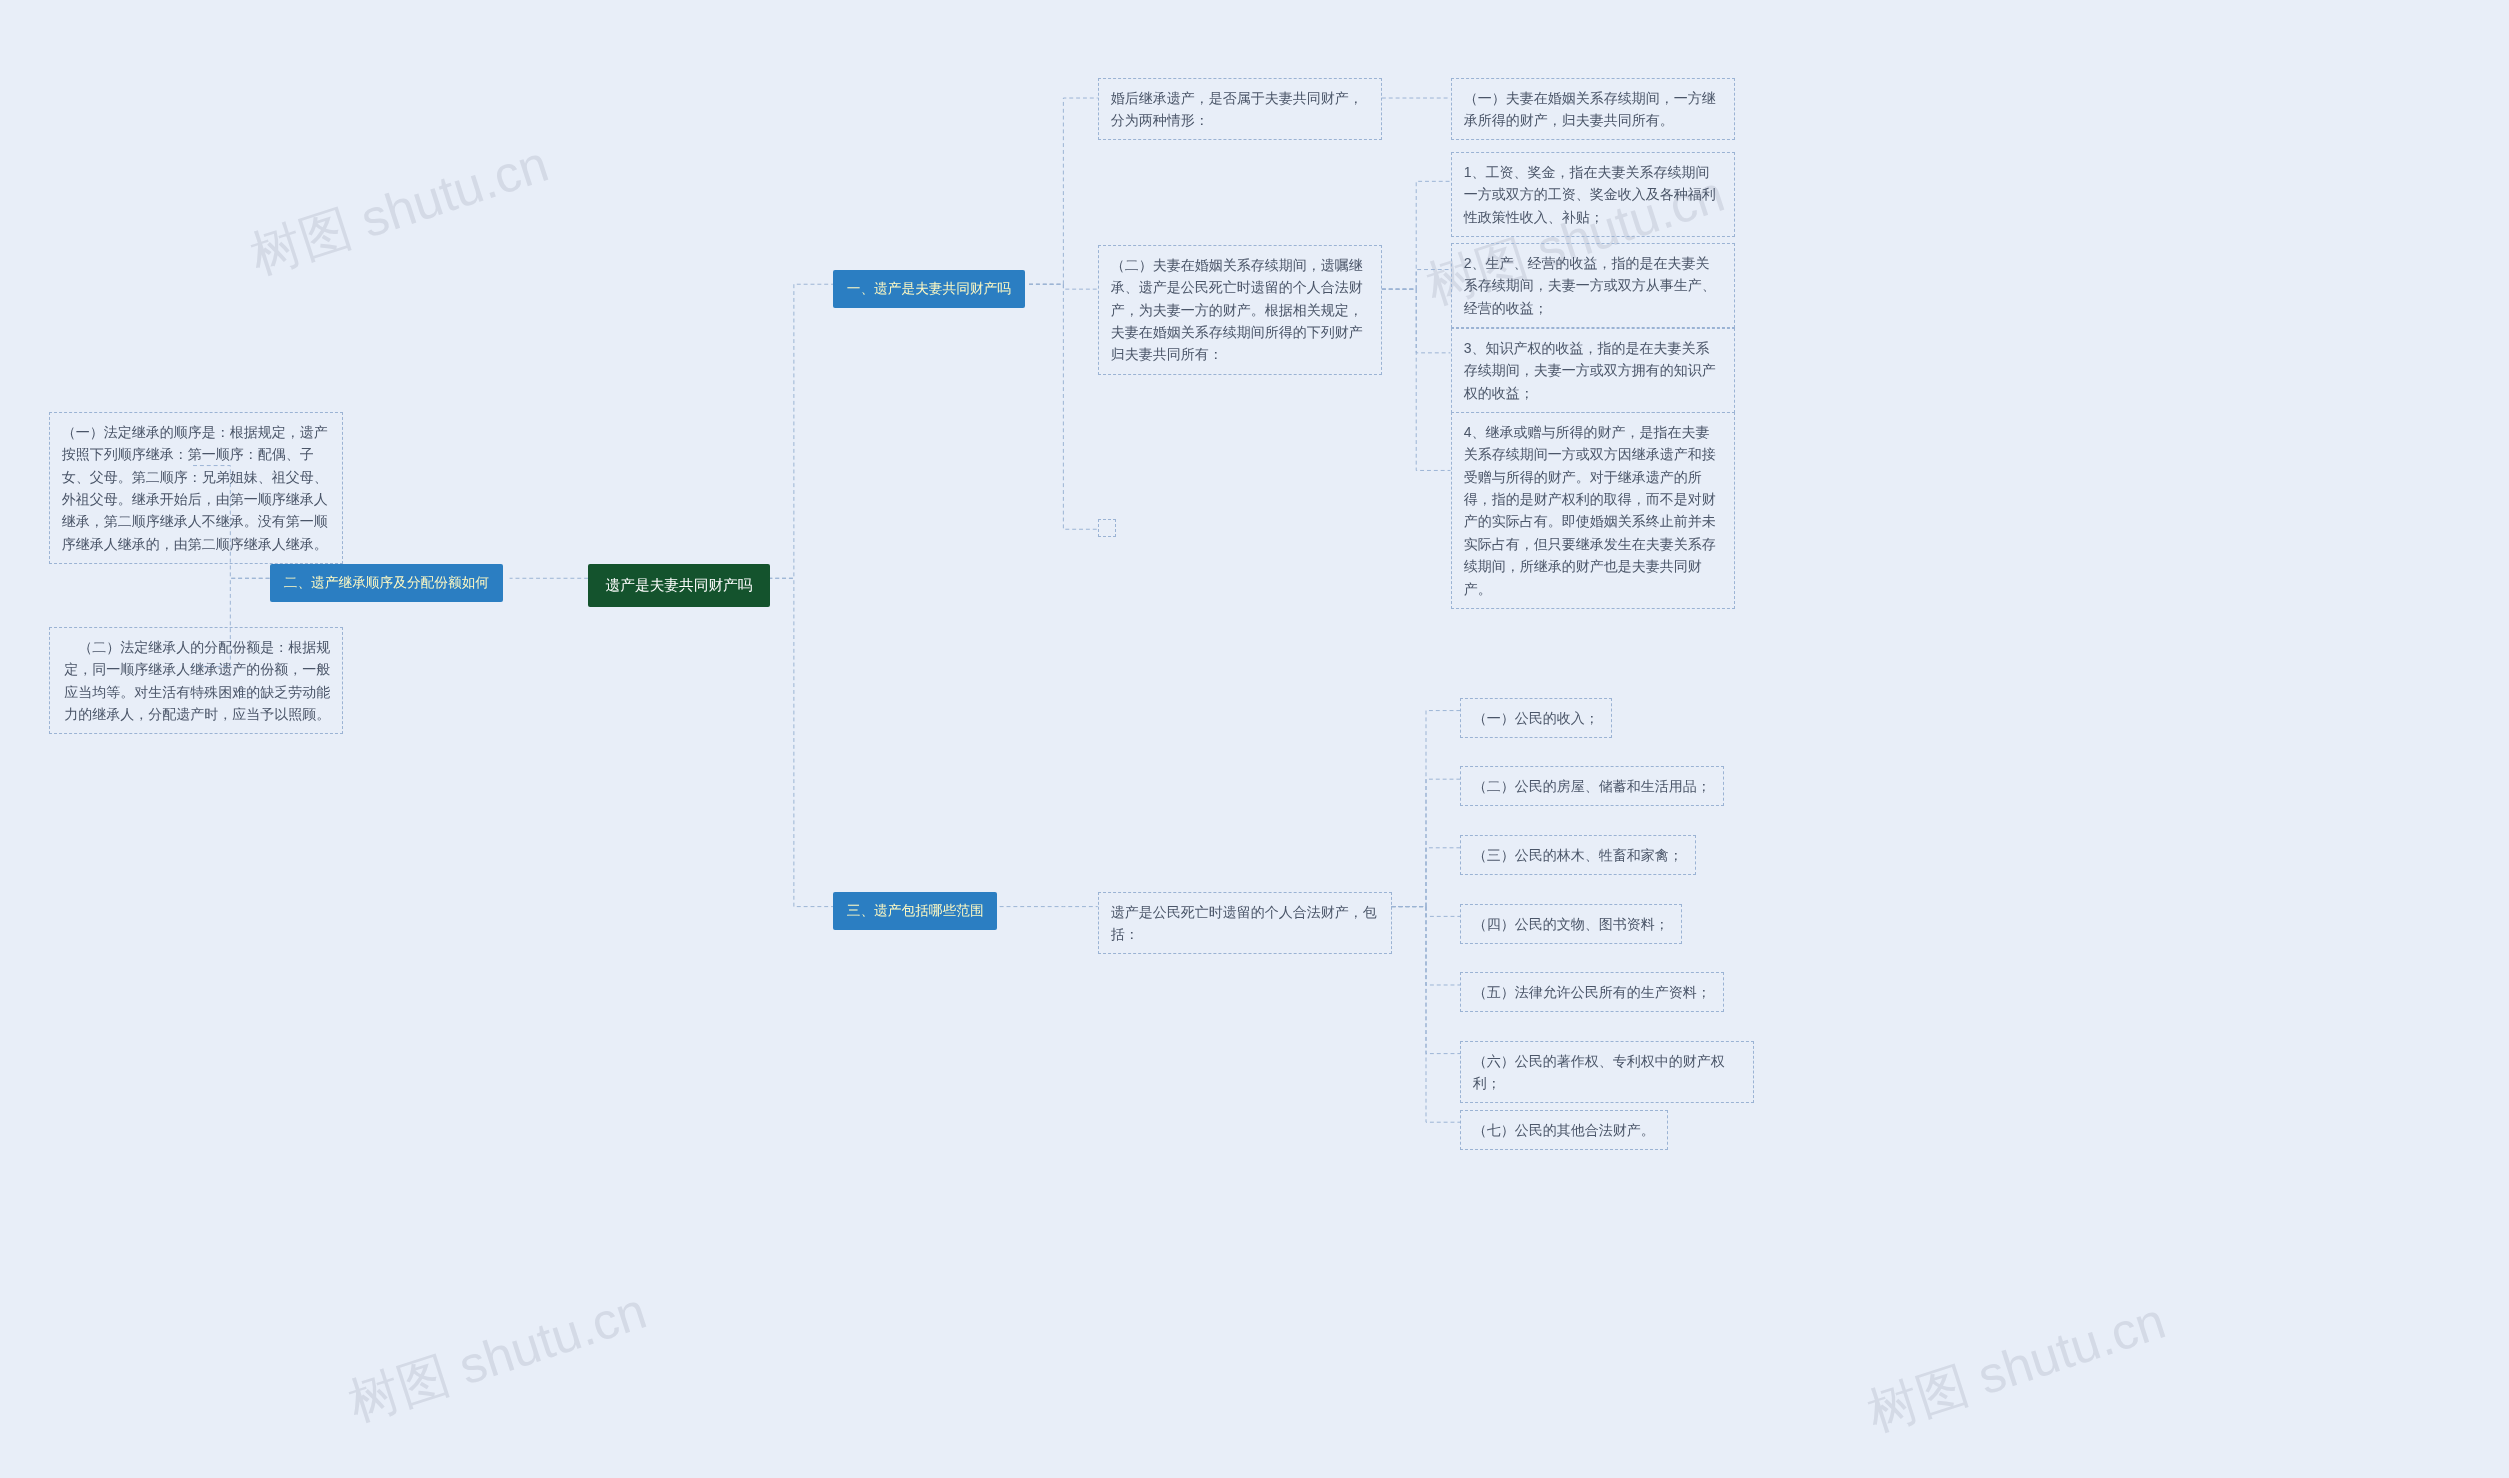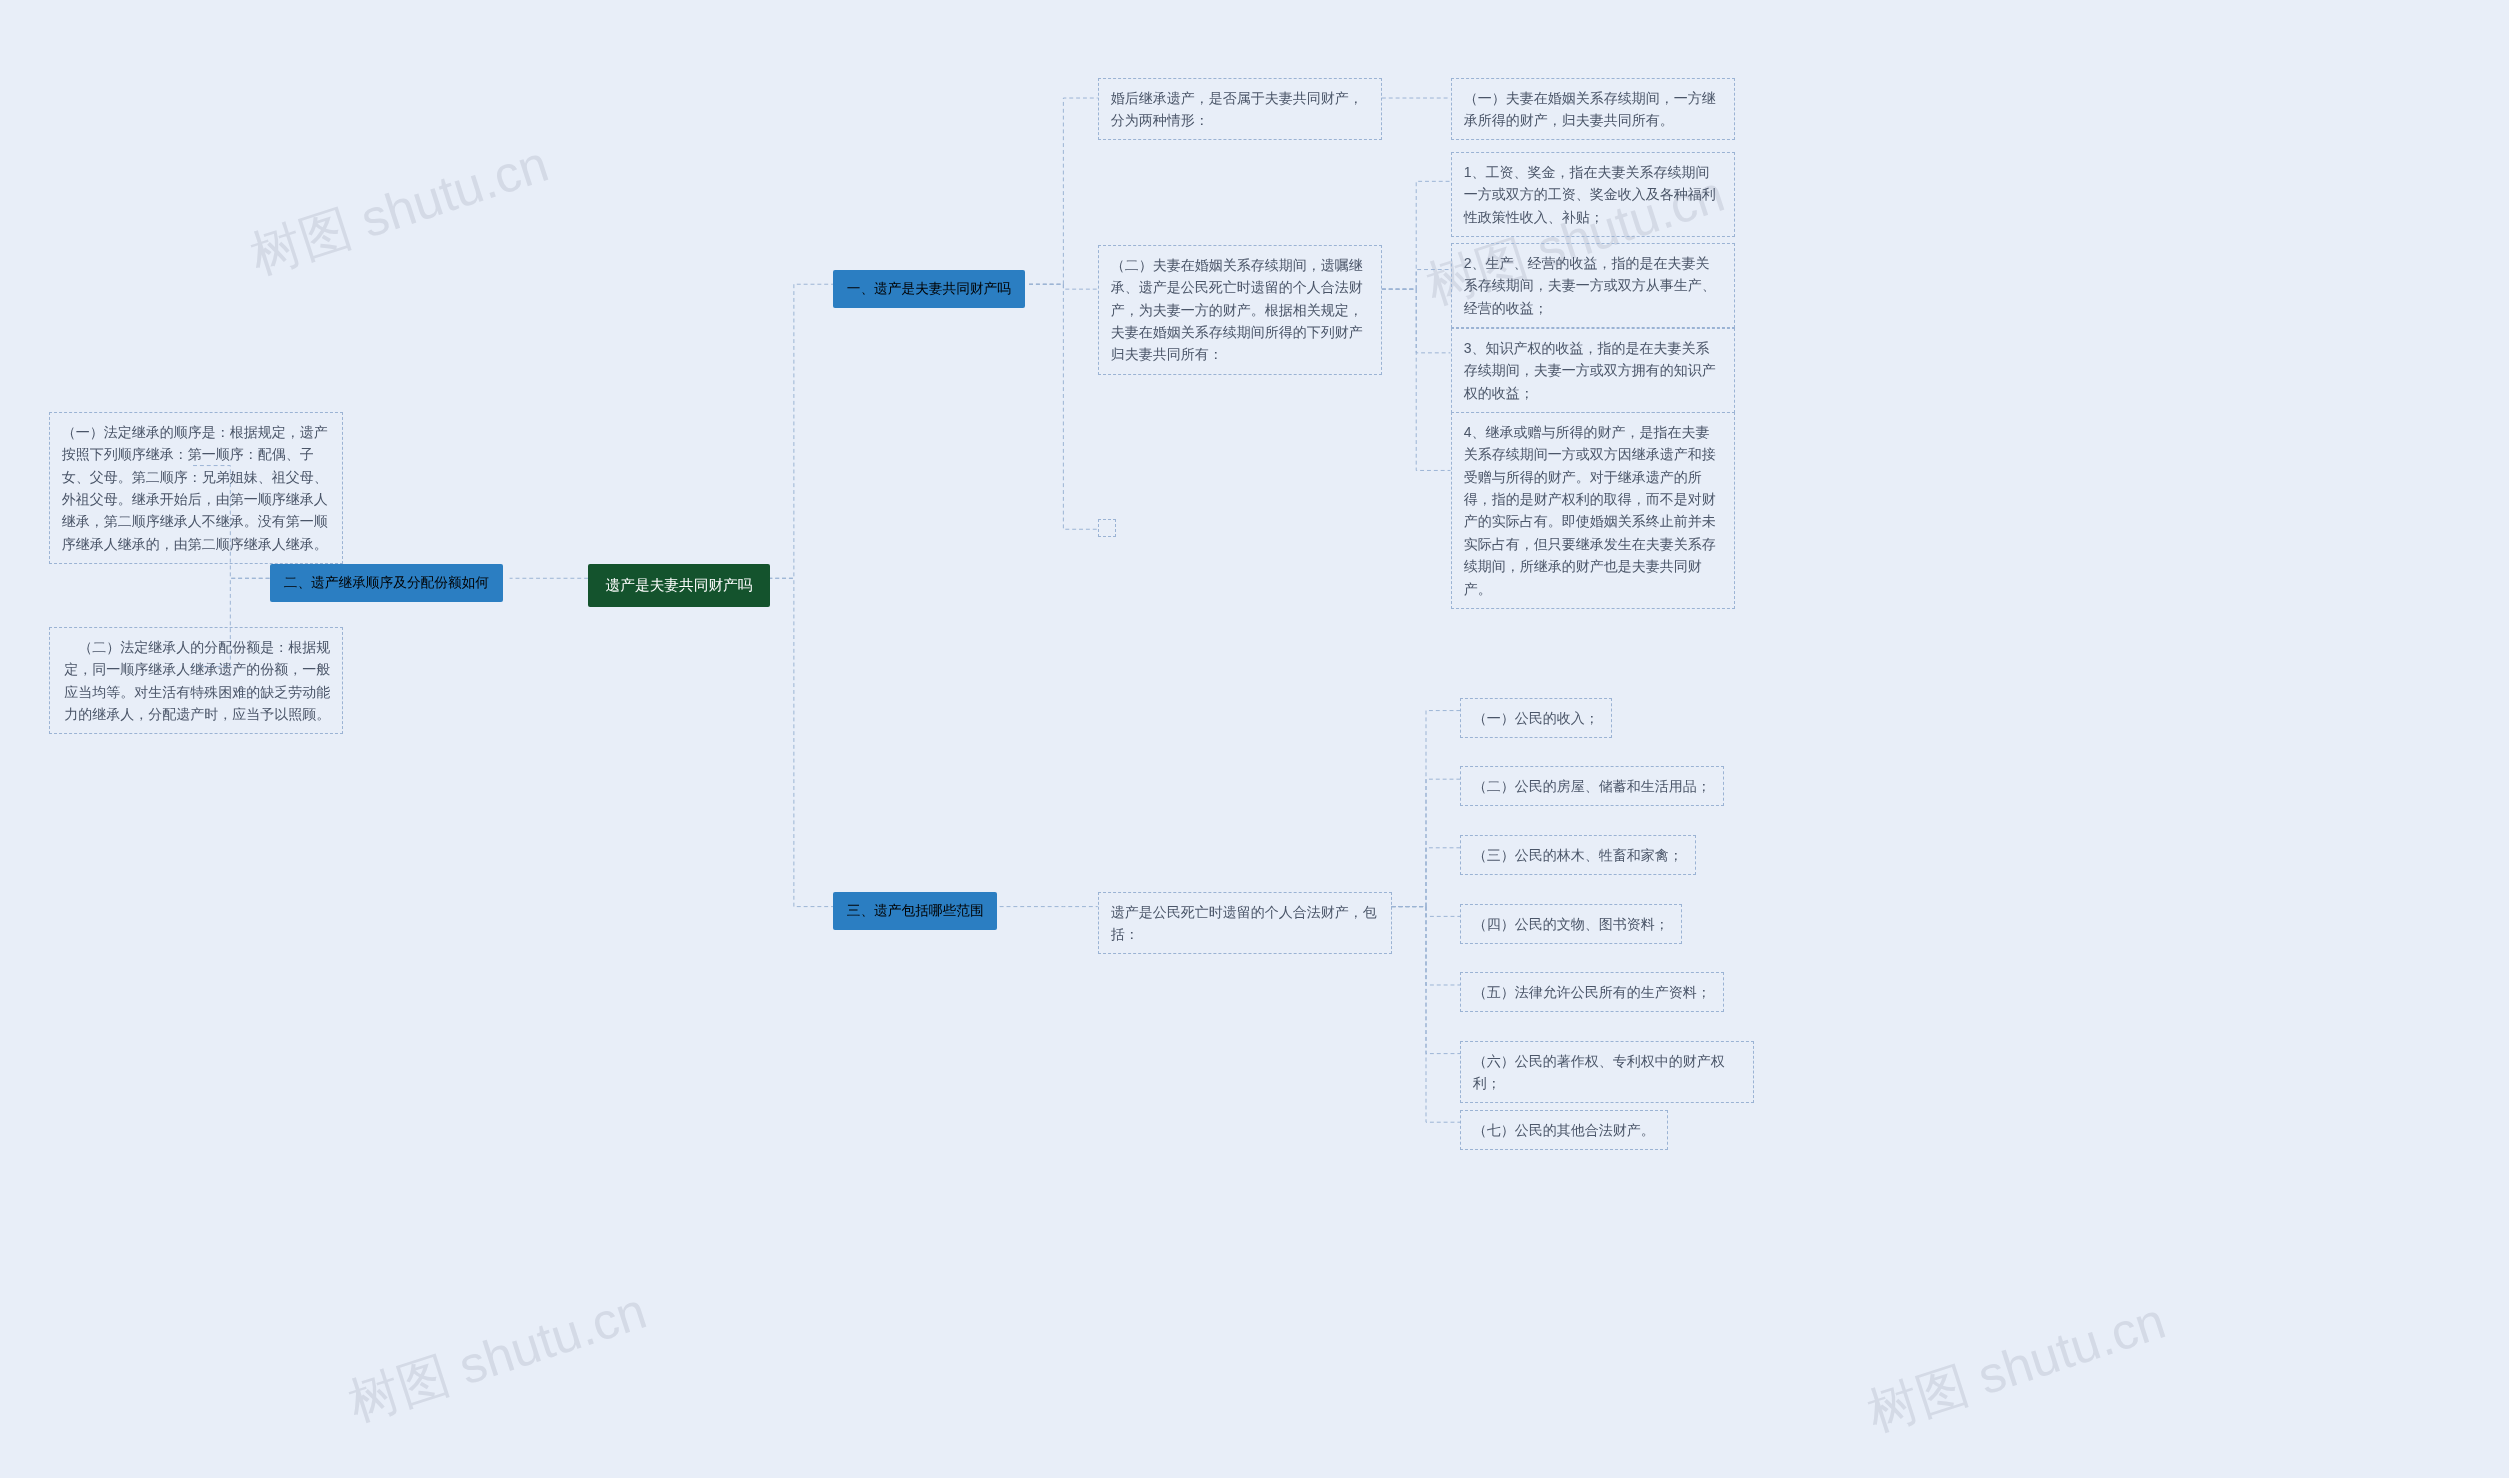--- a/index.html
+++ b/index.html
@@ -20,21 +20,21 @@
   .root-node {
     background: #14532d;
     color: #fff;
     padding: 9.8px 17.6px;
     font-size: 14.7px;
     font-weight: 500;
     border-radius: 2px;
   }
   .branch-node {
     background: #2b7ec2;
-    color: #000000;
+    color: #fef9c3;
     padding: 7.8px 13.7px;
     font-size: 13.7px;
     border-radius: 2px;
   }
   .leaf-node {
     border: 1px dashed #9bb3d4;
     background: transparent;
     color: #4a5568;
     padding: 7.8px 11.8px;
     max-width: 294px;

